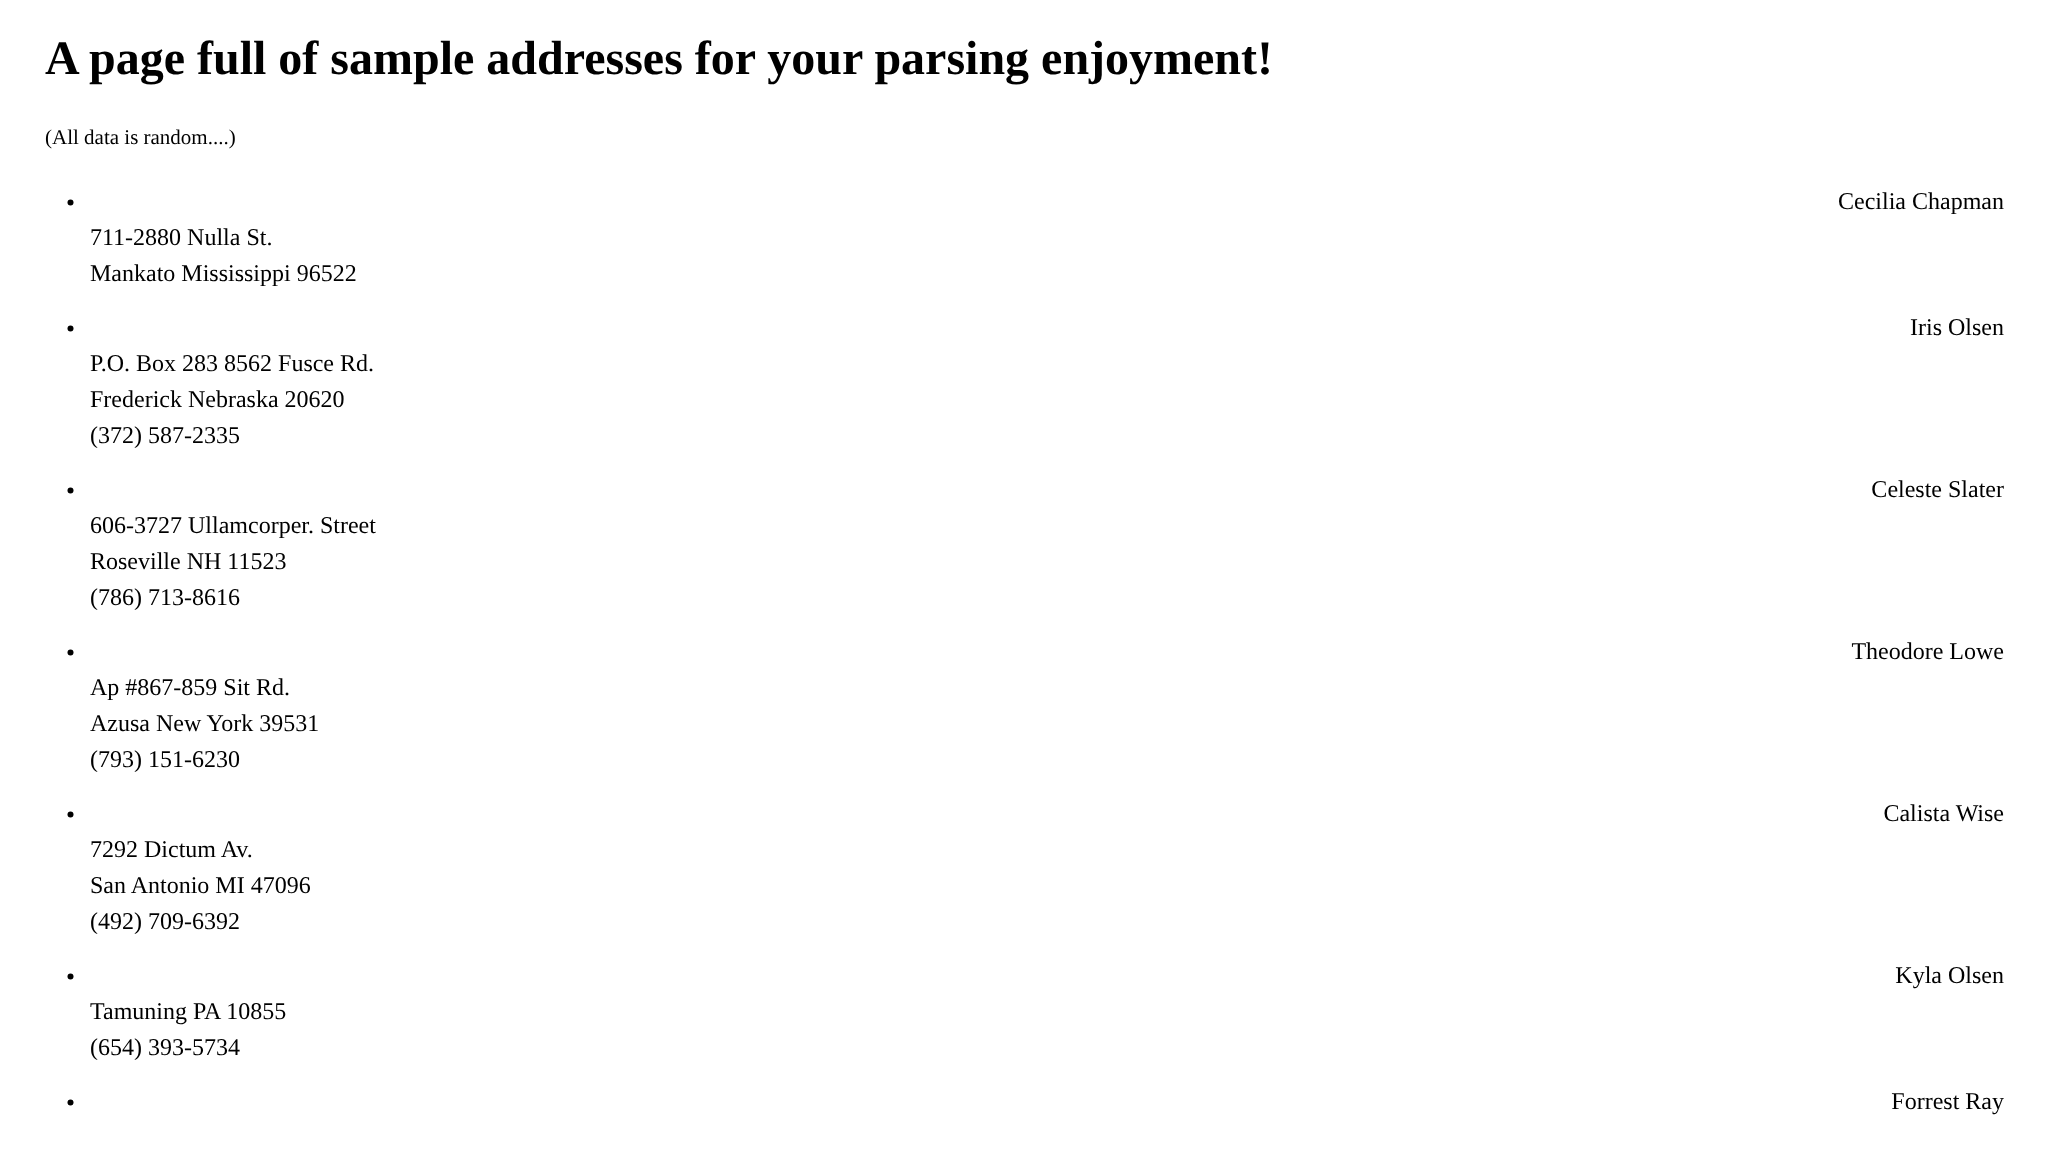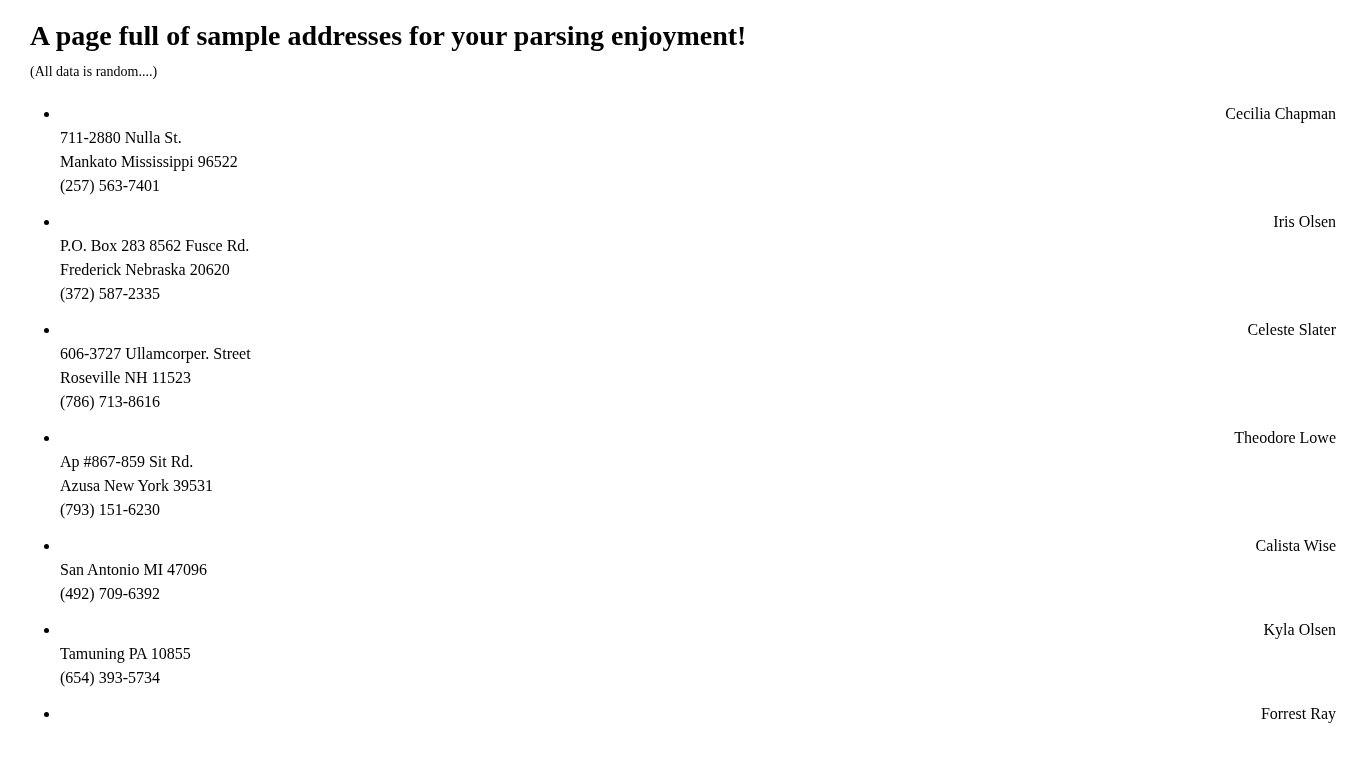--- a/index.html
+++ b/index.html
@@ -8,23 +8,23 @@
       box-sizing: border-box;
     }
     body {
       font-family: Times New Roman, serif;
       font-size: 16px;
       background: #ffffff;
       color: #000000;
       padding: 20px 30px;
     }
     h1 {
-      font-size: 28px;
+      font-size: 32px;
       font-weight: bold;
-      margin-bottom: 12px;
+      margin-bottom: 28px;
     }
     .subtitle {
       font-size: 14px;
       margin-bottom: 22px;
     }
     ul {
       list-style: disc;
       padding-left: 30px;
       margin: 0;
     }
@@ -51,21 +51,20 @@
 <body>
 
 <h1>A page full of sample addresses for your parsing enjoyment!</h1>
 <p class="subtitle">(All data is random....)</p>
 
 <ul id="address-list">
     <li>
       <span class="name">Cecilia Chapman</span>
       <span class="street">711-2880 Nulla St.</span>
       <span class="city-state">Mankato Mississippi 96522</span>
-      <span class="phone">(257) 563-7401</span>
     </li>
     <li>
       <span class="name">Iris Olsen</span>
       <span class="street">P.O. Box 283 8562 Fusce Rd.</span>
       <span class="city-state">Frederick Nebraska 20620</span>
       <span class="phone">(372) 587-2335</span>
     </li>
     <li>
       <span class="name">Celeste Slater</span>
       <span class="street">606-3727 Ullamcorper. Street</span>
@@ -73,20 +72,21 @@
       <span class="phone">(786) 713-8616</span>
     </li>
     <li>
       <span class="name">Theodore Lowe</span>
       <span class="street">Ap #867-859 Sit Rd.</span>
       <span class="city-state">Azusa New York 39531</span>
       <span class="phone">(793) 151-6230</span>
     </li>
     <li>
       <span class="name">Calista Wise</span>
+      <span class="street">7292 Dictum Av.</span>
       <span class="city-state">San Antonio MI 47096</span>
       <span class="phone">(492) 709-6392</span>
     </li>
     <li>
       <span class="name">Kyla Olsen</span>
       <span class="city-state">Tamuning PA 10855</span>
       <span class="phone">(654) 393-5734</span>
     </li>
     <li>
       <span class="name">Forrest Ray</span>

